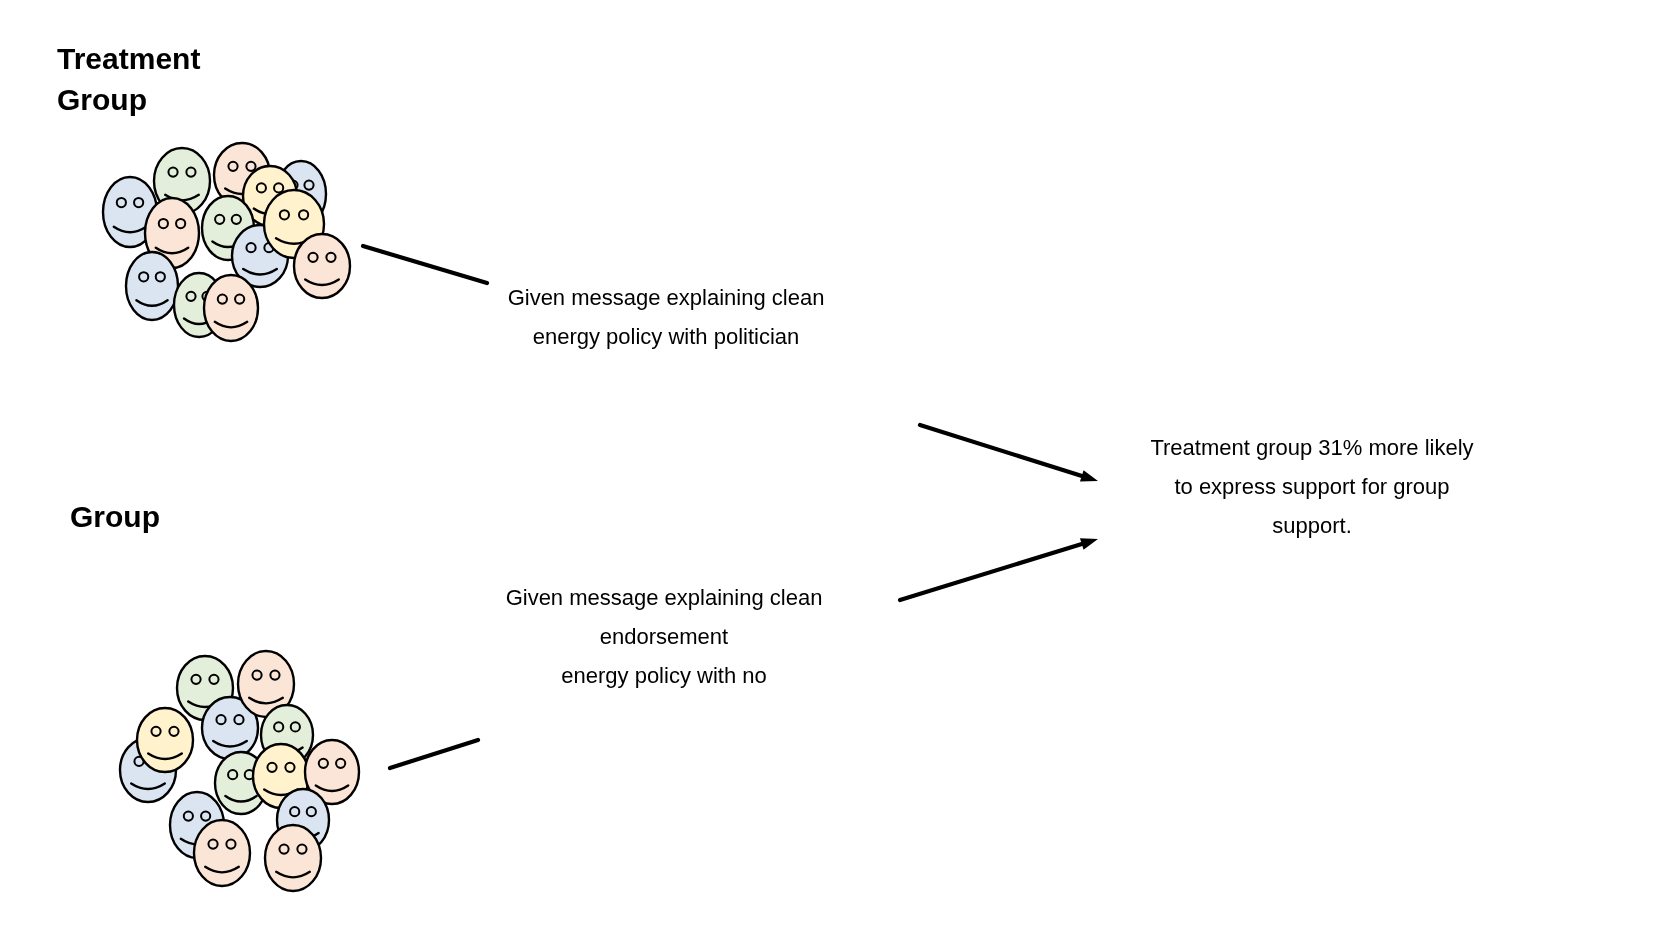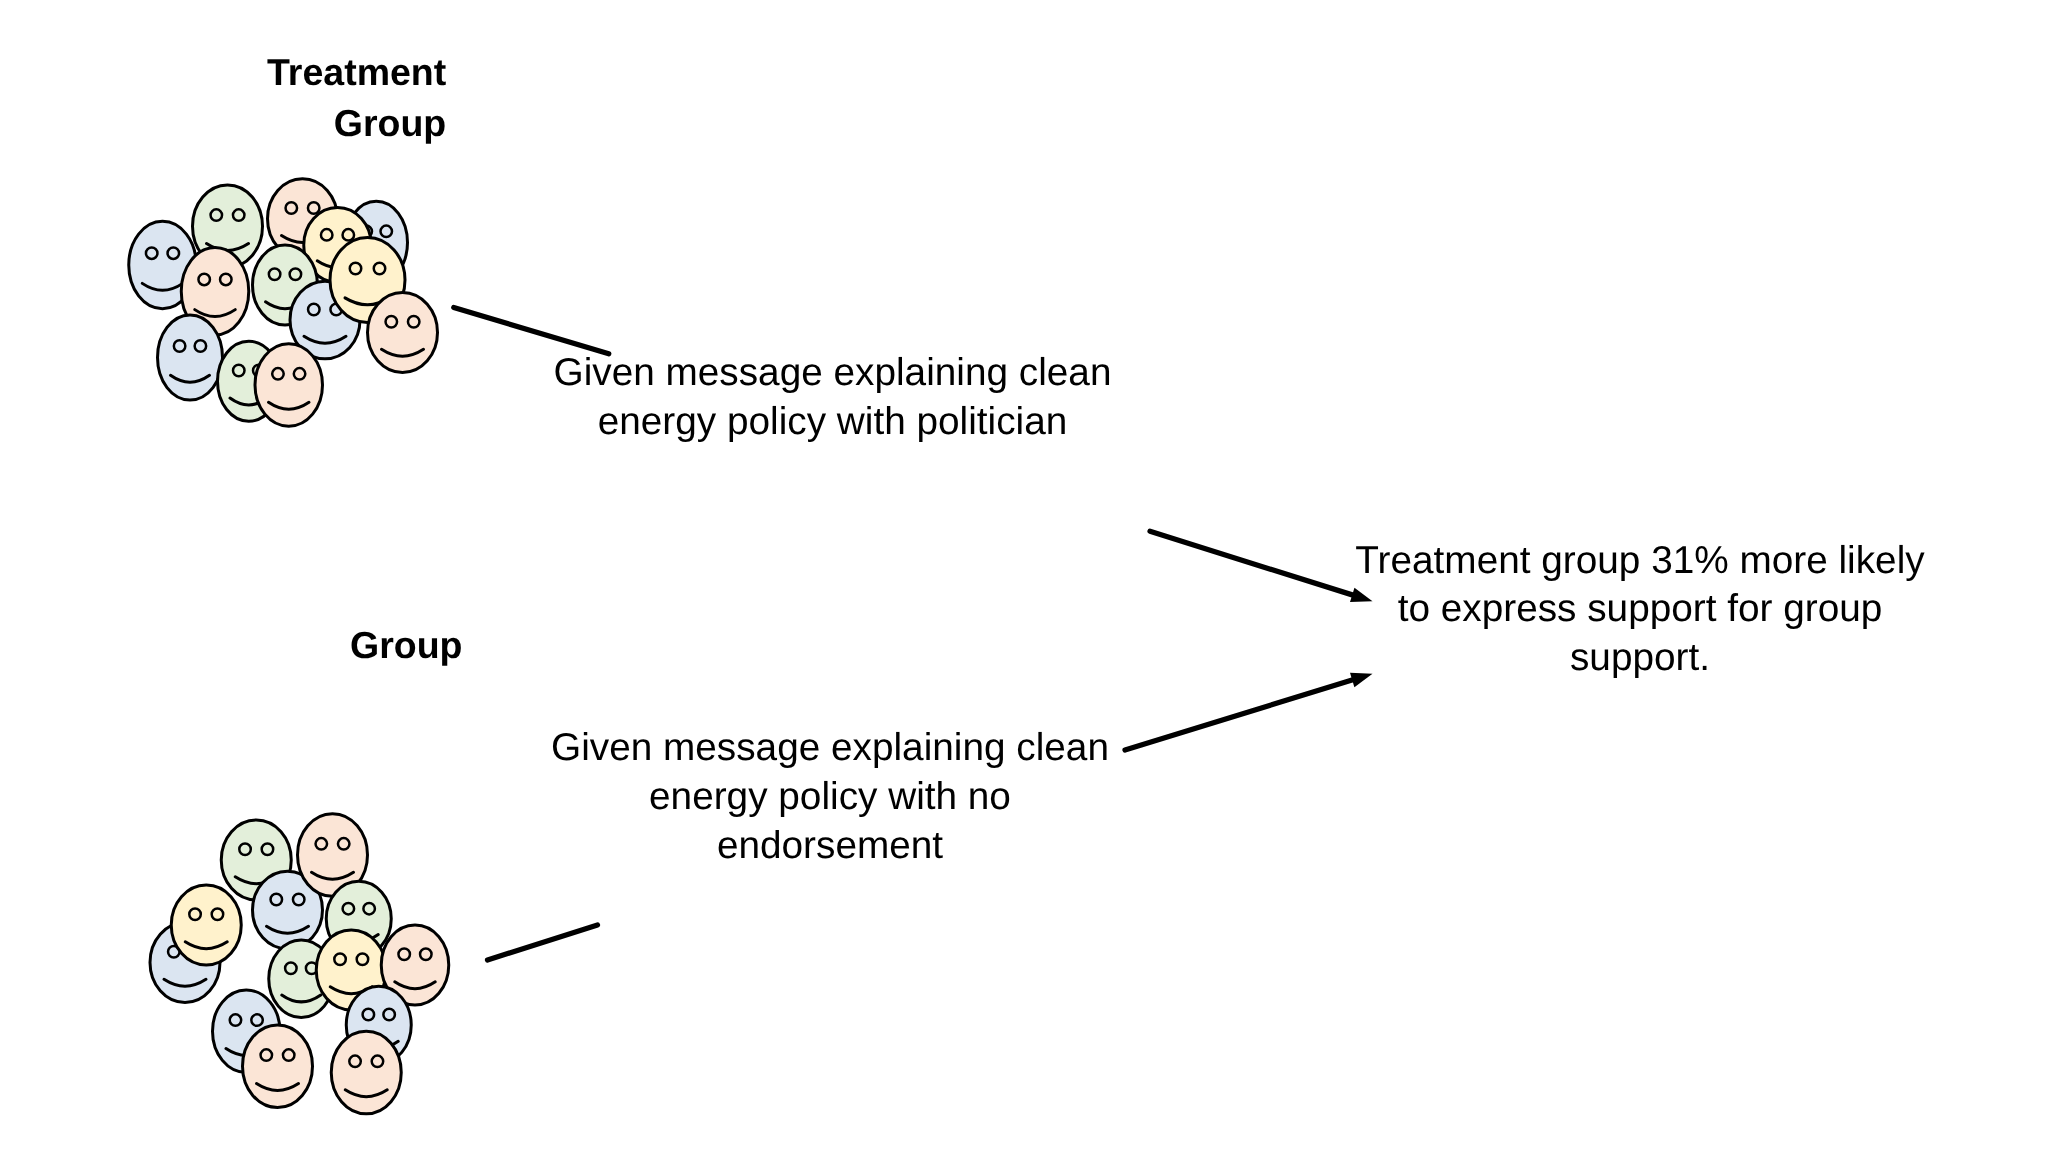--- a/index.html
+++ b/index.html
@@ -19,26 +19,26 @@
     position: absolute;
     left: 0;
     top: 0;
   }
   .group-title {
     position: absolute;
     font-size: 30px;
     font-weight: bold;
     line-height: 41px;
     color: #000000;
-    text-align: right;
+    text-align: left;
     white-space: nowrap;
   }
   .msg-text {
     position: absolute;
-    font-size: 31px;
+    font-size: 22px;
     line-height: 39px;
     color: #000000;
     text-align: center;
     white-space: nowrap;
   }
   #treatment-title { left: 57px;   top: 38px;  width: 300px; }
   #control-title   { left: 70px;   top: 496px; width: 300px; }
   #treatment-message { left: 436px;  top: 278px; width: 460px; }
   #control-message   { left: 434px;  top: 578px; width: 460px; }
   #outcome-text      { left: 1082px; top: 428px; width: 460px; }
@@ -230,22 +230,22 @@
     <div>Group</div>
   </div>
 
   <div class="msg-text" id="treatment-message">
     <div>Given message explaining clean</div>
     <div>energy policy with politician</div>
   </div>
 
   <div class="msg-text" id="control-message">
     <div>Given message explaining clean</div>
+    <div>endorsement</div>
     <div>energy policy with no</div>
-    <div>endorsement</div>
   </div>
 
   <div class="msg-text" id="outcome-text">
     <div>Treatment group 31% more likely</div>
     <div>to express support for group</div>
     <div>support.</div>
   </div>
 
 </div>
 

